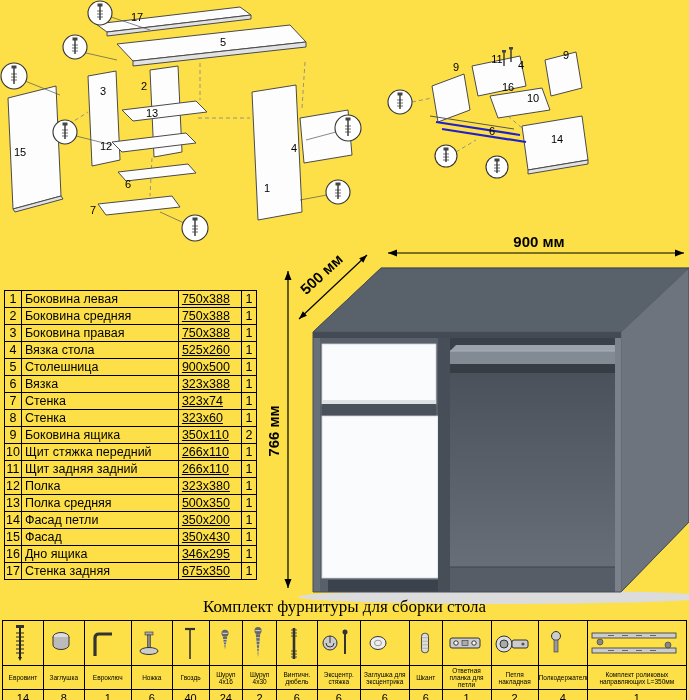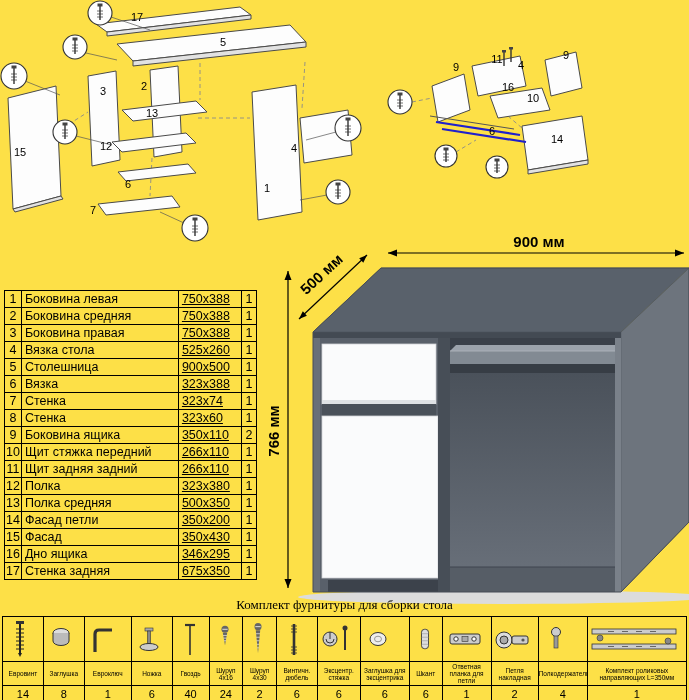--- a/index.html
+++ b/index.html
@@ -15,21 +15,21 @@
   
   #parts-table{position:absolute;left:4px;top:290px;border-collapse:collapse;}
   #parts-table td{border:1px solid #000;font-size:12.5px;line-height:15px;height:16px;
                   padding:0 3px;white-space:nowrap;}
   #parts-table td.n{width:13px;text-align:center;padding:0 1px;}
   #parts-table td.nm{width:150px;}
   #parts-table td.sz{width:56px;text-decoration:underline;}
   #parts-table td.q{width:12px;text-align:center;padding:0 1px;}
   
   #hw{position:absolute;left:2px;top:597px;width:685px;}
-  #hw-title{text-align:center;font-family:"Liberation Serif",serif;font-size:13px;
+  #hw-title{text-align:center;font-family:"Liberation Serif",serif;font-size:17px;
             margin:0 0 3px 0;}
   table.hw{border-collapse:collapse;table-layout:fixed;width:685px;}
   table.hw td{border:1px solid #000;text-align:center;vertical-align:middle;padding:0;overflow:hidden;}
   table.hw tr.icon-row td{height:44px;}
   table.hw tr.label-row td{font-size:6.5px;line-height:7px;height:15px;padding:1px 0;}
   table.hw tr.qty-row td{font-size:11px;height:15px;}
   .panel{fill:#fdfdfd;stroke:#4a4a4a;stroke-width:1;}
   .pedge{fill:#e2e2e2;stroke:#4a4a4a;stroke-width:1;}
   .dash{stroke:#8a8a8a;stroke-width:0.9;stroke-dasharray:4 3;fill:none;}
   .detc{fill:#fff;stroke:#333;stroke-width:1.1;}

